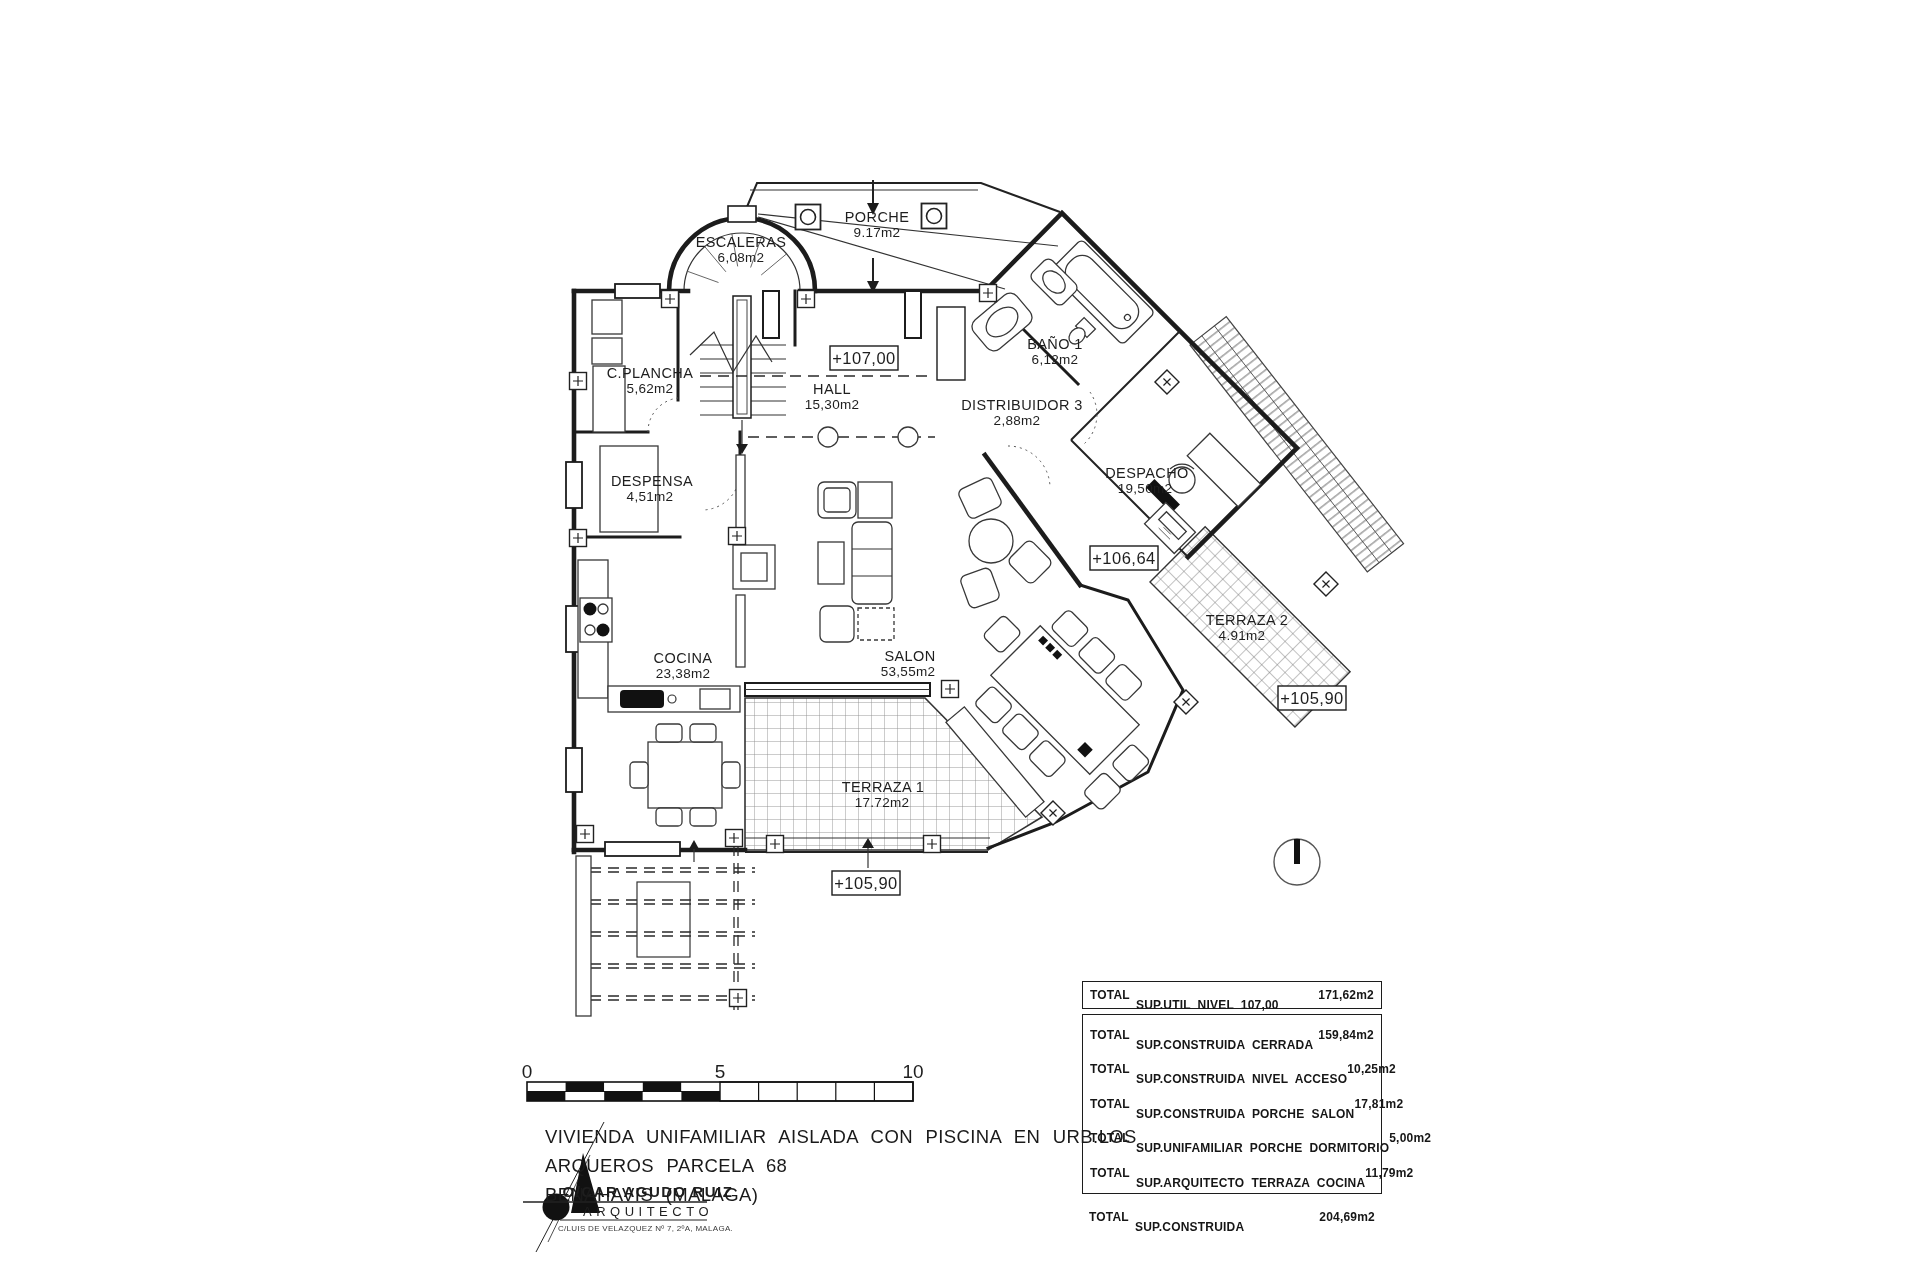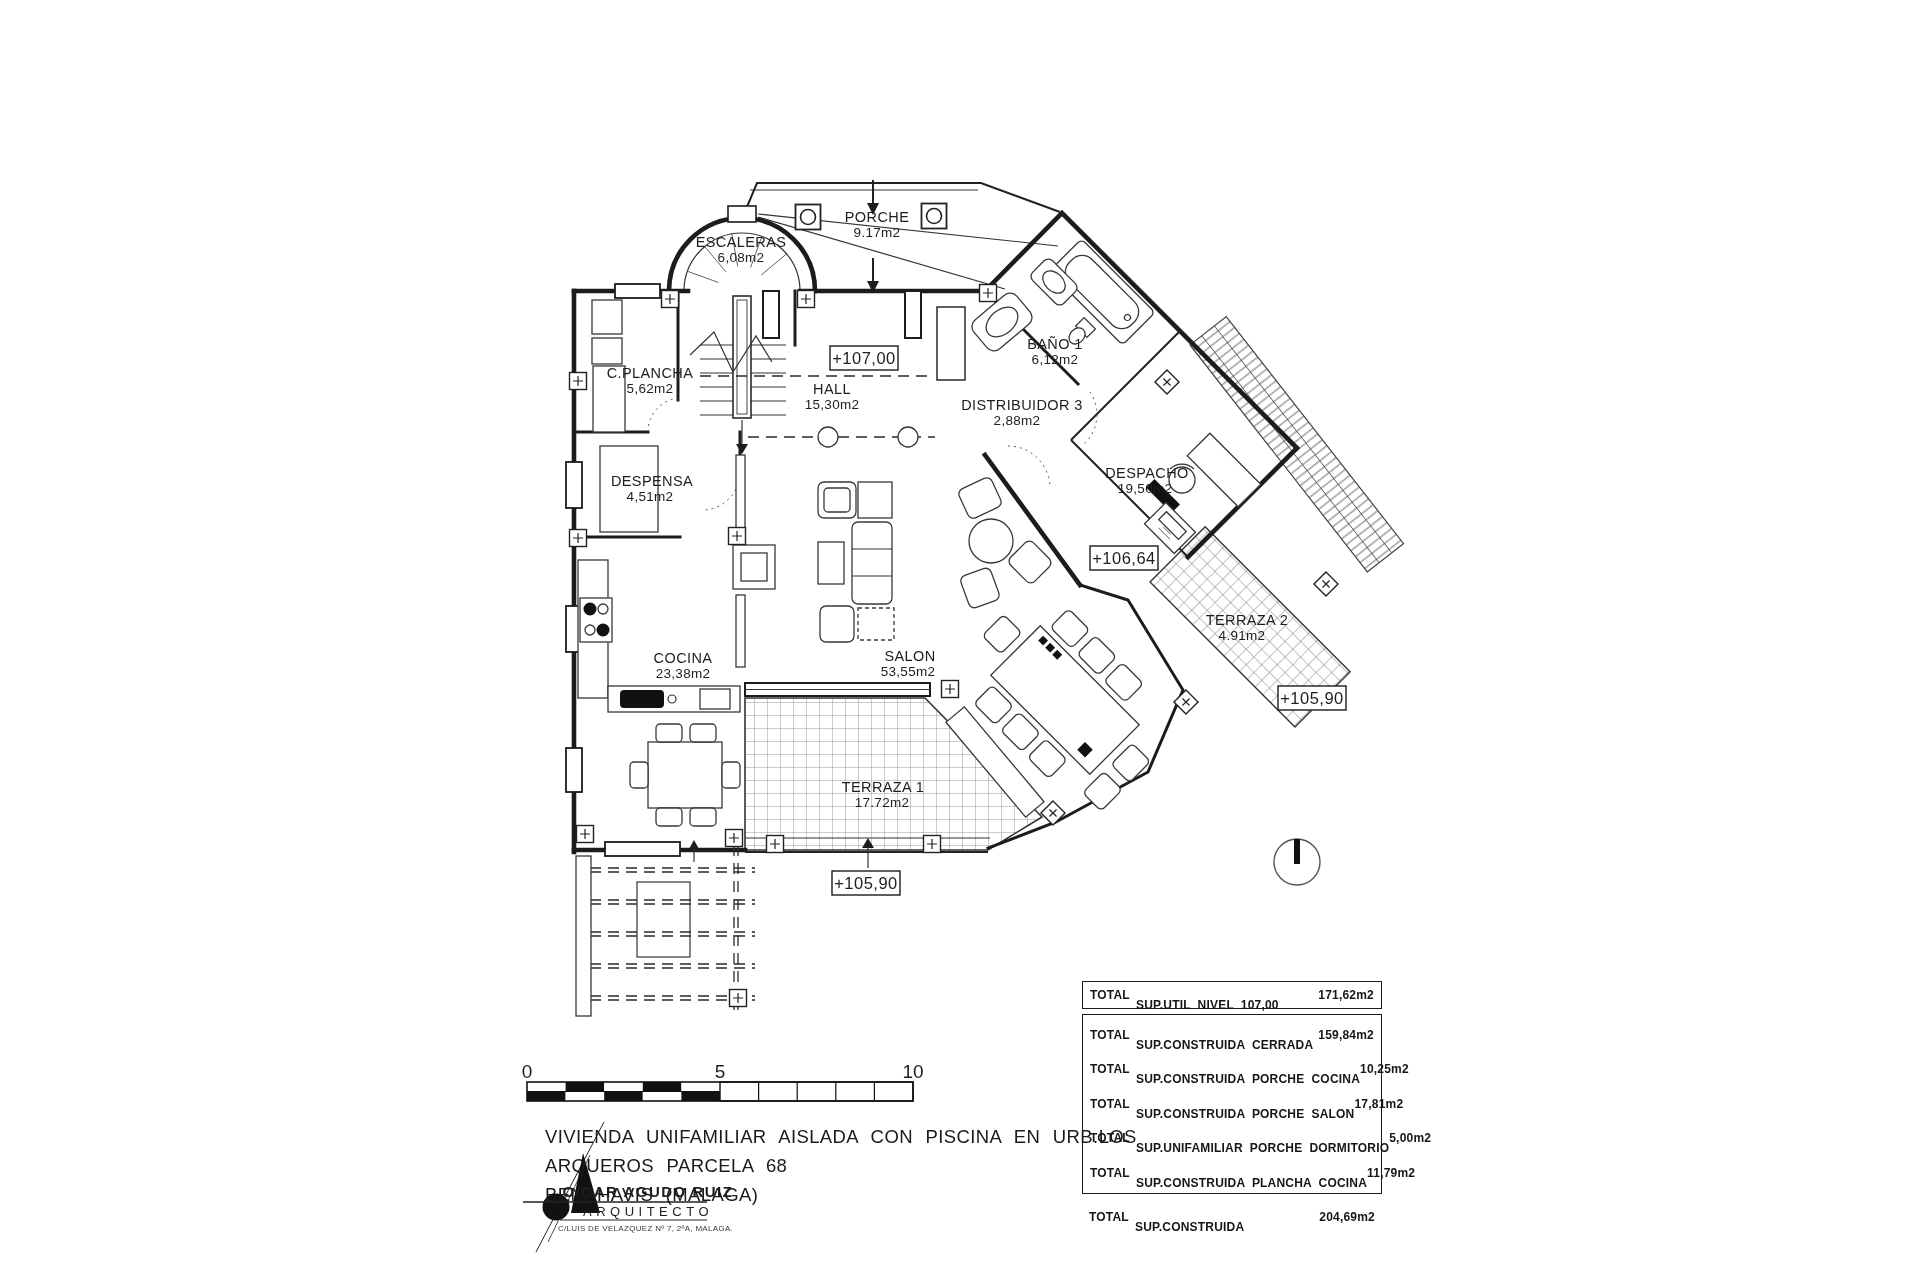--- a/index.html
+++ b/index.html
@@ -425,30 +425,30 @@
       <span class="c1">TOTAL</span>
       <span class="c2">SUP.UTIL  NIVEL  107,00</span>
       <span class="cv">171,62m2</span>
     </div>
   </div>
   <div class="sbox" id="box2">
     <div class="srow">
       <span class="c1">TOTAL</span><span class="c2">SUP.CONSTRUIDA  CERRADA</span><span class="cv">159,84m2</span>
     </div>
     <div class="srow">
-      <span class="c1">TOTAL</span><span class="c2">SUP.CONSTRUIDA  PORCHE  COCINA</span><span class="cv">10,25m2</span>
+      <span class="c1">TOTAL</span><span class="c2">SUP.CONSTRUIDA  NIVEL  ACCESO</span><span class="cv">10,25m2</span>
     </div>
     <div class="srow">
       <span class="c1">TOTAL</span><span class="c2">SUP.CONSTRUIDA  PORCHE  SALON</span><span class="cv">17,81m2</span>
     </div>
     <div class="srow">
       <span class="c1">TOTAL</span><span class="c2">SUP.UNIFAMILIAR  PORCHE  DORMITORIO</span><span class="cv">5,00m2</span>
     </div>
     <div class="srow">
-      <span class="c1">TOTAL</span><span class="c2">SUP.CONSTRUIDA  PLANCHA  COCINA</span><span class="cv">11,79m2</span>
+      <span class="c1">TOTAL</span><span class="c2">SUP.ARQUITECTO  TERRAZA  COCINA</span><span class="cv">11,79m2</span>
     </div>
   </div>
   <div class="srow" id="trow">
     <span class="c1">TOTAL</span><span class="c2">SUP.CONSTRUIDA</span><span class="cv">204,69m2</span>
   </div>
 </div>
 
 <div id="projtitle">
   <div>VIVIENDA UNIFAMILIAR AISLADA CON PISCINA EN URB.LOS ARQUEROS PARCELA 68</div>
   <div>BENAHAVIS (MALAGA)</div>

